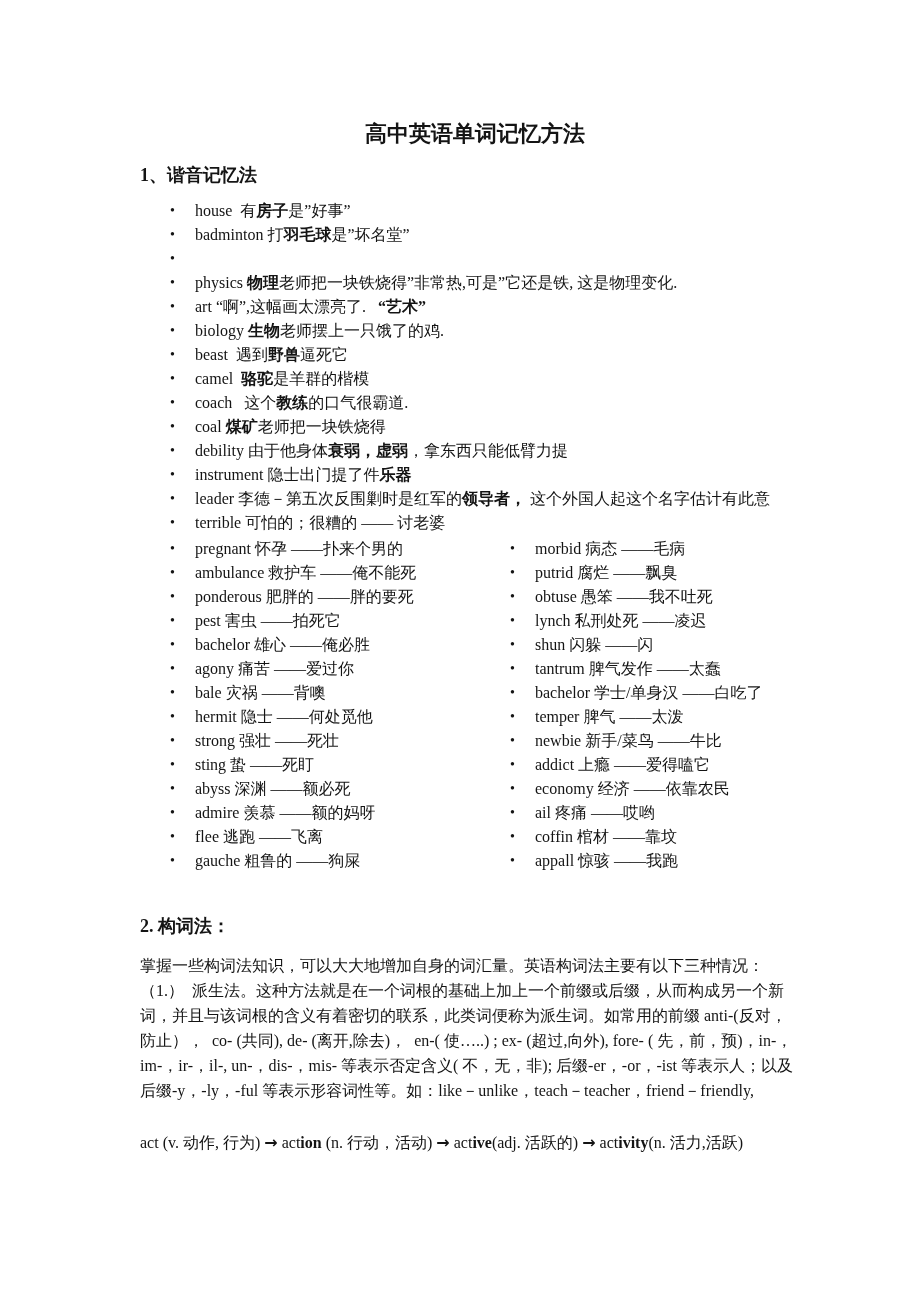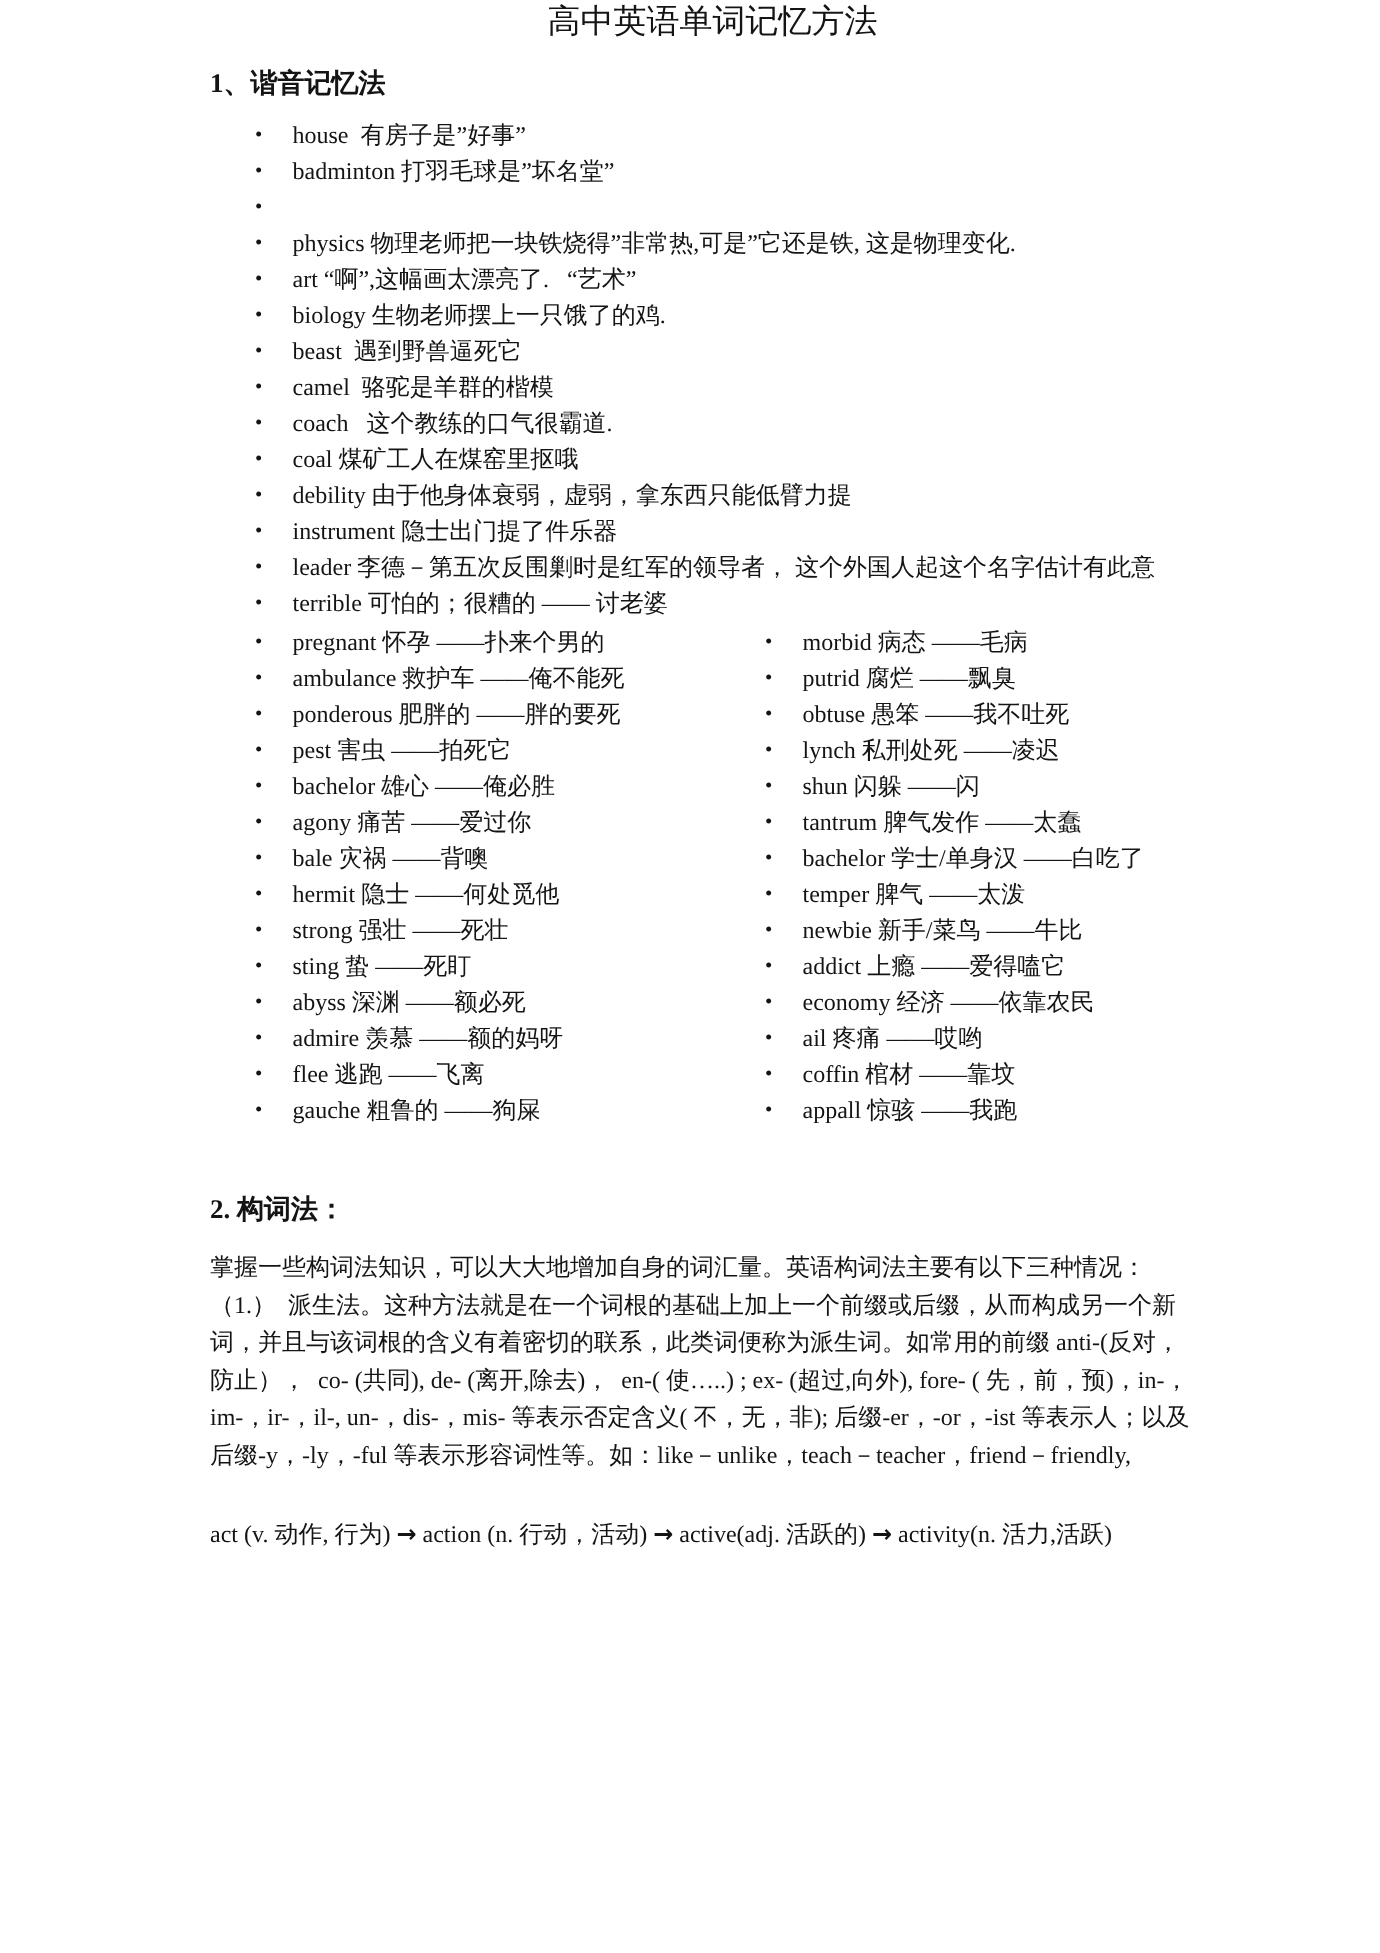--- a/index.html
+++ b/index.html
@@ -9,23 +9,24 @@
     color: #141414;
   }
   .page {
     box-sizing: border-box;
     width: 920px; height: 1302px;
     padding: 0 110px 0 140px;
     overflow: hidden;
     background: #ffffff;
   }
   .doc-title {
+    margin-top: 120px;
     text-align: center;
     font-size: 22px;
-    font-weight: normal;
+    font-weight: bold;
     line-height: 28px;
     white-space: pre;
   }
   .sec-heading {
     font-size: 18px;
     font-weight: bold;
     line-height: 22px;
     white-space: pre;
   }
   .h1 { margin-top: 16px; }
@@ -40,21 +41,21 @@
     height: 24px;
     line-height: 24px;
     font-size: 16px;
     white-space: pre;
   }
   .li .bullet {
     position: absolute;
     left: 30px; top: 0;
     font-size: 14px;
   }
-  .b { font-weight: normal; }
+  .b { font-weight: bold; }
   .para {
     margin: 0;
     width: 660px;
     font-size: 16px;
     line-height: 25px;
     white-space: pre-wrap;
   }
   .para.intro { margin-top: 16px; }
   .act-line {
     margin-top: 28px;
@@ -79,21 +80,21 @@
   <div class="list" id="list1">
       <div class="li"><span class="bullet">•</span><span class="li-text"><span>house  有</span><span class="b">房子</span><span>是”好事”</span></span></div>
       <div class="li"><span class="bullet">•</span><span class="li-text"><span>badminton 打</span><span class="b">羽毛球</span><span>是”坏名堂”</span></span></div>
       <div class="li"><span class="bullet">•</span></div>
       <div class="li"><span class="bullet">•</span><span class="li-text"><span>physics </span><span class="b">物理</span><span>老师把一块铁烧得”非常热,可是”它还是铁, 这是物理变化.</span></span></div>
       <div class="li"><span class="bullet">•</span><span class="li-text"><span>art “啊”,这幅画太漂亮了.   </span><span class="b">“艺术”</span></span></div>
       <div class="li"><span class="bullet">•</span><span class="li-text"><span>biology </span><span class="b">生物</span><span>老师摆上一只饿了的鸡.</span></span></div>
       <div class="li"><span class="bullet">•</span><span class="li-text"><span>beast  遇到</span><span class="b">野兽</span><span>逼死它</span></span></div>
       <div class="li"><span class="bullet">•</span><span class="li-text"><span>camel  </span><span class="b">骆驼</span><span>是羊群的楷模</span></span></div>
       <div class="li"><span class="bullet">•</span><span class="li-text"><span>coach   这个</span><span class="b">教练</span><span>的口气很霸道.</span></span></div>
-      <div class="li"><span class="bullet">•</span><span class="li-text"><span>coal </span><span class="b">煤矿</span><span>工人在煤窑里抠哦</span></span></div>
+      <div class="li"><span class="bullet">•</span><span class="li-text"><span>coal </span><span class="b">煤矿</span><span>老师把一块铁烧得</span></span></div>
       <div class="li"><span class="bullet">•</span><span class="li-text"><span>debility 由于他身体</span><span class="b">衰弱，虚弱</span><span>，拿东西只能低臂力提</span></span></div>
       <div class="li"><span class="bullet">•</span><span class="li-text"><span>instrument 隐士出门提了件</span><span class="b">乐器</span></span></div>
       <div class="li"><span class="bullet">•</span><span class="li-text"><span>leader 李德－第五次反围剿时是红军的</span><span class="b">领导者，</span><span> 这个外国人起这个名字估计有此意</span></span></div>
       <div class="li"><span class="bullet">•</span><span class="li-text"><span>terrible 可怕的；很糟的 —— 讨老婆</span></span></div>
     </div>
 
   <div class="two-col">
     <div class="colL" id="colL">
         <div class="li"><span class="bullet">•</span><span class="li-text">pregnant 怀孕 ——扑来个男的</span></div>
         <div class="li"><span class="bullet">•</span><span class="li-text">ambulance 救护车 ——俺不能死</span></div>

